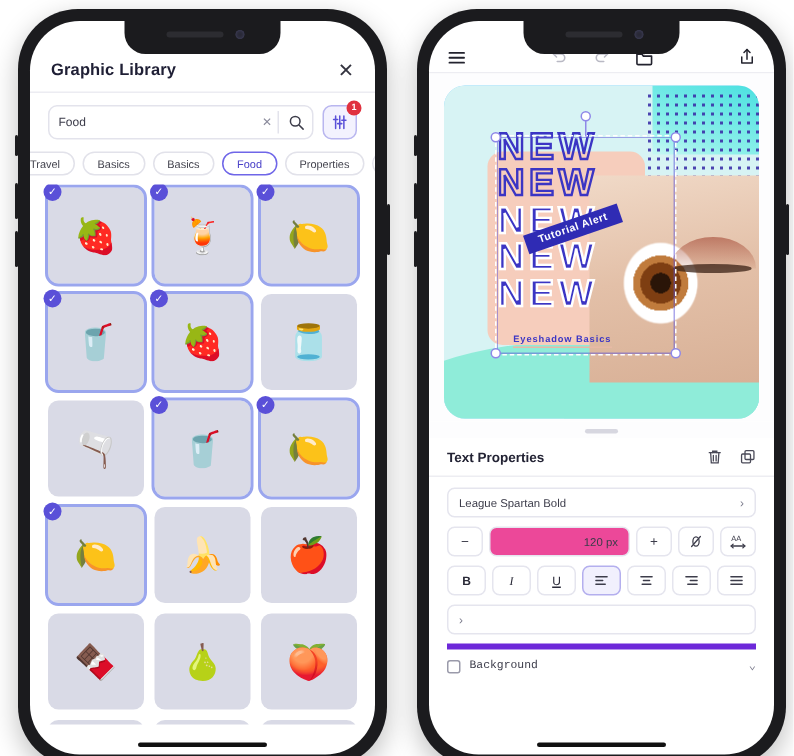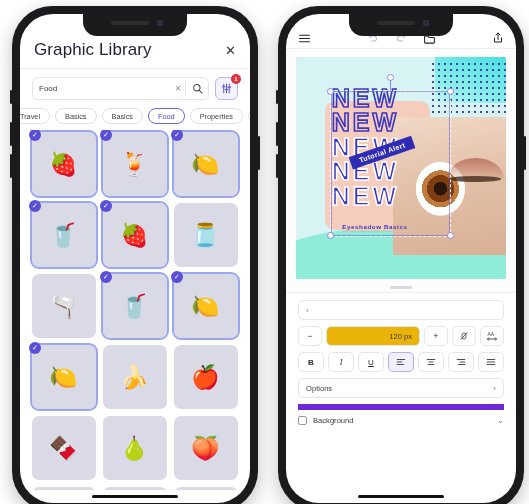--- a/index.html
+++ b/index.html
@@ -22,21 +22,21 @@
            background:#2c2c31; border-radius:3px; }
   .notch .cam { position:absolute; top:6px; left:74px; width:6px; height:6px;
            border-radius:50%; background:#2a2a38; box-shadow:inset 0 0 2px #4a4a6a; }
   .homebar { position:absolute; bottom:5px; left:50%; transform:translateX(-50%);
            width:86px; height:3.5px; border-radius:3px; background:#111; z-index:45; }
   .btn-side { position:absolute; background:#1b1b1e; border-radius:2px; }
 
   
   .gl-head { padding:26px 14px 8px 14px; display:flex; align-items:center;
              justify-content:space-between; }
-  .gl-title { font-size:17px; font-weight:400; color:#1f1f35; letter-spacing:.1px; }
+  .gl-title { font-size:11px; font-weight:700; color:#1f1f35; letter-spacing:.1px; }
   .gl-close { font-size:13px; color:#33333f; line-height:1; cursor:pointer; }
   .gl-sep { height:1px; background:#ececf2; }
 
   .search-row { display:flex; align-items:center; gap:6px; padding:8px 12px 6px 12px; }
   .search-box { flex:1; display:flex; align-items:center; height:23px;
         border:1px solid #e3e3ec; border-radius:6px; background:#fff; }
   .search-box input { flex:1; border:0; outline:0; font-size:8px; color:#3a3a48;
         padding:0 6px; font-family:inherit; background:transparent; }
   .sb-clear { width:14px; text-align:center; font-size:8px; color:#8b8b9c; cursor:pointer; }
   .sb-divider { width:1px; height:15px; background:#e3e3ec; }
@@ -67,21 +67,21 @@
 
   
   .ed-top { height:34px; padding:14px 12px 0 12px; display:flex; align-items:center; }
   .ed-icons-mid { flex:1; display:flex; align-items:center; justify-content:center; gap:16px; }
   .ico { cursor:pointer; display:flex; align-items:center; justify-content:center; }
   .ed-sep { height:1px; background:#ededf2; }
 
   .canvas-area { position:relative; height:232px; background:#fdfdfe;
                  padding:8px 10px 0 10px; }
   .canvas { position:relative; width:100%; height:222px; overflow:hidden;
-            background:#7dd3fc; border-radius:2px;text-decoration:underline; }
+            background:#7dd3fc; border-radius:14px;text-decoration:underline; }
   .c-bg-top { position:absolute; inset:0; background:#d7f3f4; }
   .c-wave { position:absolute; left:-20%; bottom:-6px; width:130%; height:58px;
             background:#8fecd9; border-radius:60% 60% 0 0 / 100% 100% 0 0; }
   .c-wave2 { position:absolute; right:0; bottom:0; width:62%; height:34px; background:#8fecd9; }
   .c-cyan { position:absolute; right:0; top:0; width:34%; height:46px;
             background:linear-gradient(200deg,#4ae0e0 0%,#8ef0ea 70%,#c8f7f4 100%); }
   .c-dots { position:absolute; right:0; top:4px; width:36%; height:86px;
             background-image:radial-gradient(#3b2fa8 1px, transparent 1.1px);
             background-size:6px 6px; opacity:.9; }
   .c-peach { position:absolute; left:14%; top:20%; width:50%; height:58%;
@@ -133,32 +133,32 @@
   .field { margin:0 12px 6px 12px; height:20px; border:1px solid #e5e5ee;
           border-radius:5px; display:flex; align-items:center; padding:0 7px;
           font-size:7.6px; color:#3c3c4a; cursor:pointer; background:#fff; }
   .field span.lbl { flex:1; }
   .chev { color:#7b7b8c; font-size:8px; }
 
   .size-row { display:flex; gap:4px; margin:0 12px 6px 12px; }
   .sbtn { width:24px; height:20px; border:1px solid #e5e5ee; border-radius:5px;
           background:#fff; display:flex; align-items:center; justify-content:center;
           font-size:9px; color:#3c3c4a; cursor:pointer; }
-  .sval { flex:1; height:20px; border:1px solid #e5e5ee; border-radius:5px; background:#eab308;
+  .sval { flex:1; height:20px; border:1px solid #e5e5ee; border-radius:5px; background:#ec4899;
           display:flex; align-items:center; justify-content:flex-end; padding-right:7px;
           font-size:7.6px; color:#3c3c4a; cursor:text; }
 
   .style-row { display:flex; gap:4px; margin:0 12px 6px 12px; }
   .tbtn { flex:1; height:20px; border:1px solid #e5e5ee; border-radius:5px; background:#fff;
           display:flex; align-items:center; justify-content:center; font-size:8px;
           color:#2a2a38; cursor:pointer; }
   .tbtn.on { background:#f1f0fd; border-color:#b4afee; }
 
   .bg-row { margin:0 12px; height:20px; display:flex; align-items:center; gap:6px;
-          border-top:6px solid #6d28d9; padding-top:6px; font-size:7.6px; color:#3c3c4a; }
+          border-top:4px solid #6d28d9; padding-top:6px; font-size:7.6px; color:#3c3c4a;font-family:Liberation Mono, monospace; }
   .cbox { width:9px; height:9px; border:1.3px solid #9a9aaa; border-radius:2px; cursor:pointer; }
 </style>
 </head>
 <body>
 
 <div class="stage">
 
   <div class="phone left">
     <div class="btn-side" style="left:-2px;top:84px;width:2px;height:14px;"></div>
     <div class="btn-side" style="left:-2px;top:116px;width:2px;height:24px;"></div>
@@ -358,23 +358,43 @@
             <div class="handle h-br"></div>
           </div>
         </div>
       </div>
 
       <div class="pan-grip">
           <i></i>
         </div>
 
       <div class="props">
+        <div class="props-head">
+          <div class="props-title">Text Properties</div>
+          <div class="props-acts">
+            <div class="ico">
+              <svg width="11" height="11" viewBox="0 0 24 24" fill="none" stroke="#4a4a58" stroke-width="1.9" stroke-linecap="round">
+                <path d="M4 6h16"></path>
+                  <path d="M9 6V4h6v2"></path>
+                  <path d="M6 6l1 15h10l1-15"></path>
+                  <path d="M10 10v8M14 10v8"></path>
+              </svg>
+            </div>
+            <div class="ico">
+              <svg width="11" height="11" viewBox="0 0 24 24" fill="none" stroke="#4a4a58" stroke-width="1.9" stroke-linejoin="round">
+                <rect x="8" y="3" width="13" height="13" rx="1.6"></rect>
+                  <rect x="3" y="8" width="13" height="13" rx="1.6"></rect>
+              </svg>
+            </div>
+          </div>
+        </div>
         <div class="props-sep"></div>
 
         <div class="field">
+          <span class="lbl">League Spartan Bold</span>
           <span class="chev">›</span>
         </div>
 
         <div class="size-row">
           <div class="sbtn">−</div>
           <div class="sval">120 px</div>
           <div class="sbtn">+</div>
           <div class="sbtn">
             <svg width="10" height="10" viewBox="0 0 24 24" fill="none" stroke="#3c3c4a" stroke-width="2">
               <ellipse cx="12" cy="12" rx="5" ry="7.5"></ellipse>
@@ -419,21 +439,20 @@
           <div class="tbtn">
             <svg width="10" height="10" viewBox="0 0 24 24" stroke="#3c3c4a" stroke-width="2.2" stroke-linecap="round">
               <line x1="3" y1="6" x2="21" y2="6"></line>
                 <line x1="3" y1="12" x2="21" y2="12"></line>
                 <line x1="3" y1="18" x2="21" y2="18"></line>
             </svg>
           </div>
         </div>
 
         <div class="field">
-          <span class="lbl">Options</span>
           <span class="chev">›</span>
         </div>
 
         <div class="bg-row">
           <div class="cbox"></div>
           <span style="flex:1;">Background</span>
           <span class="chev">⌄</span>
         </div>
       </div>
 

